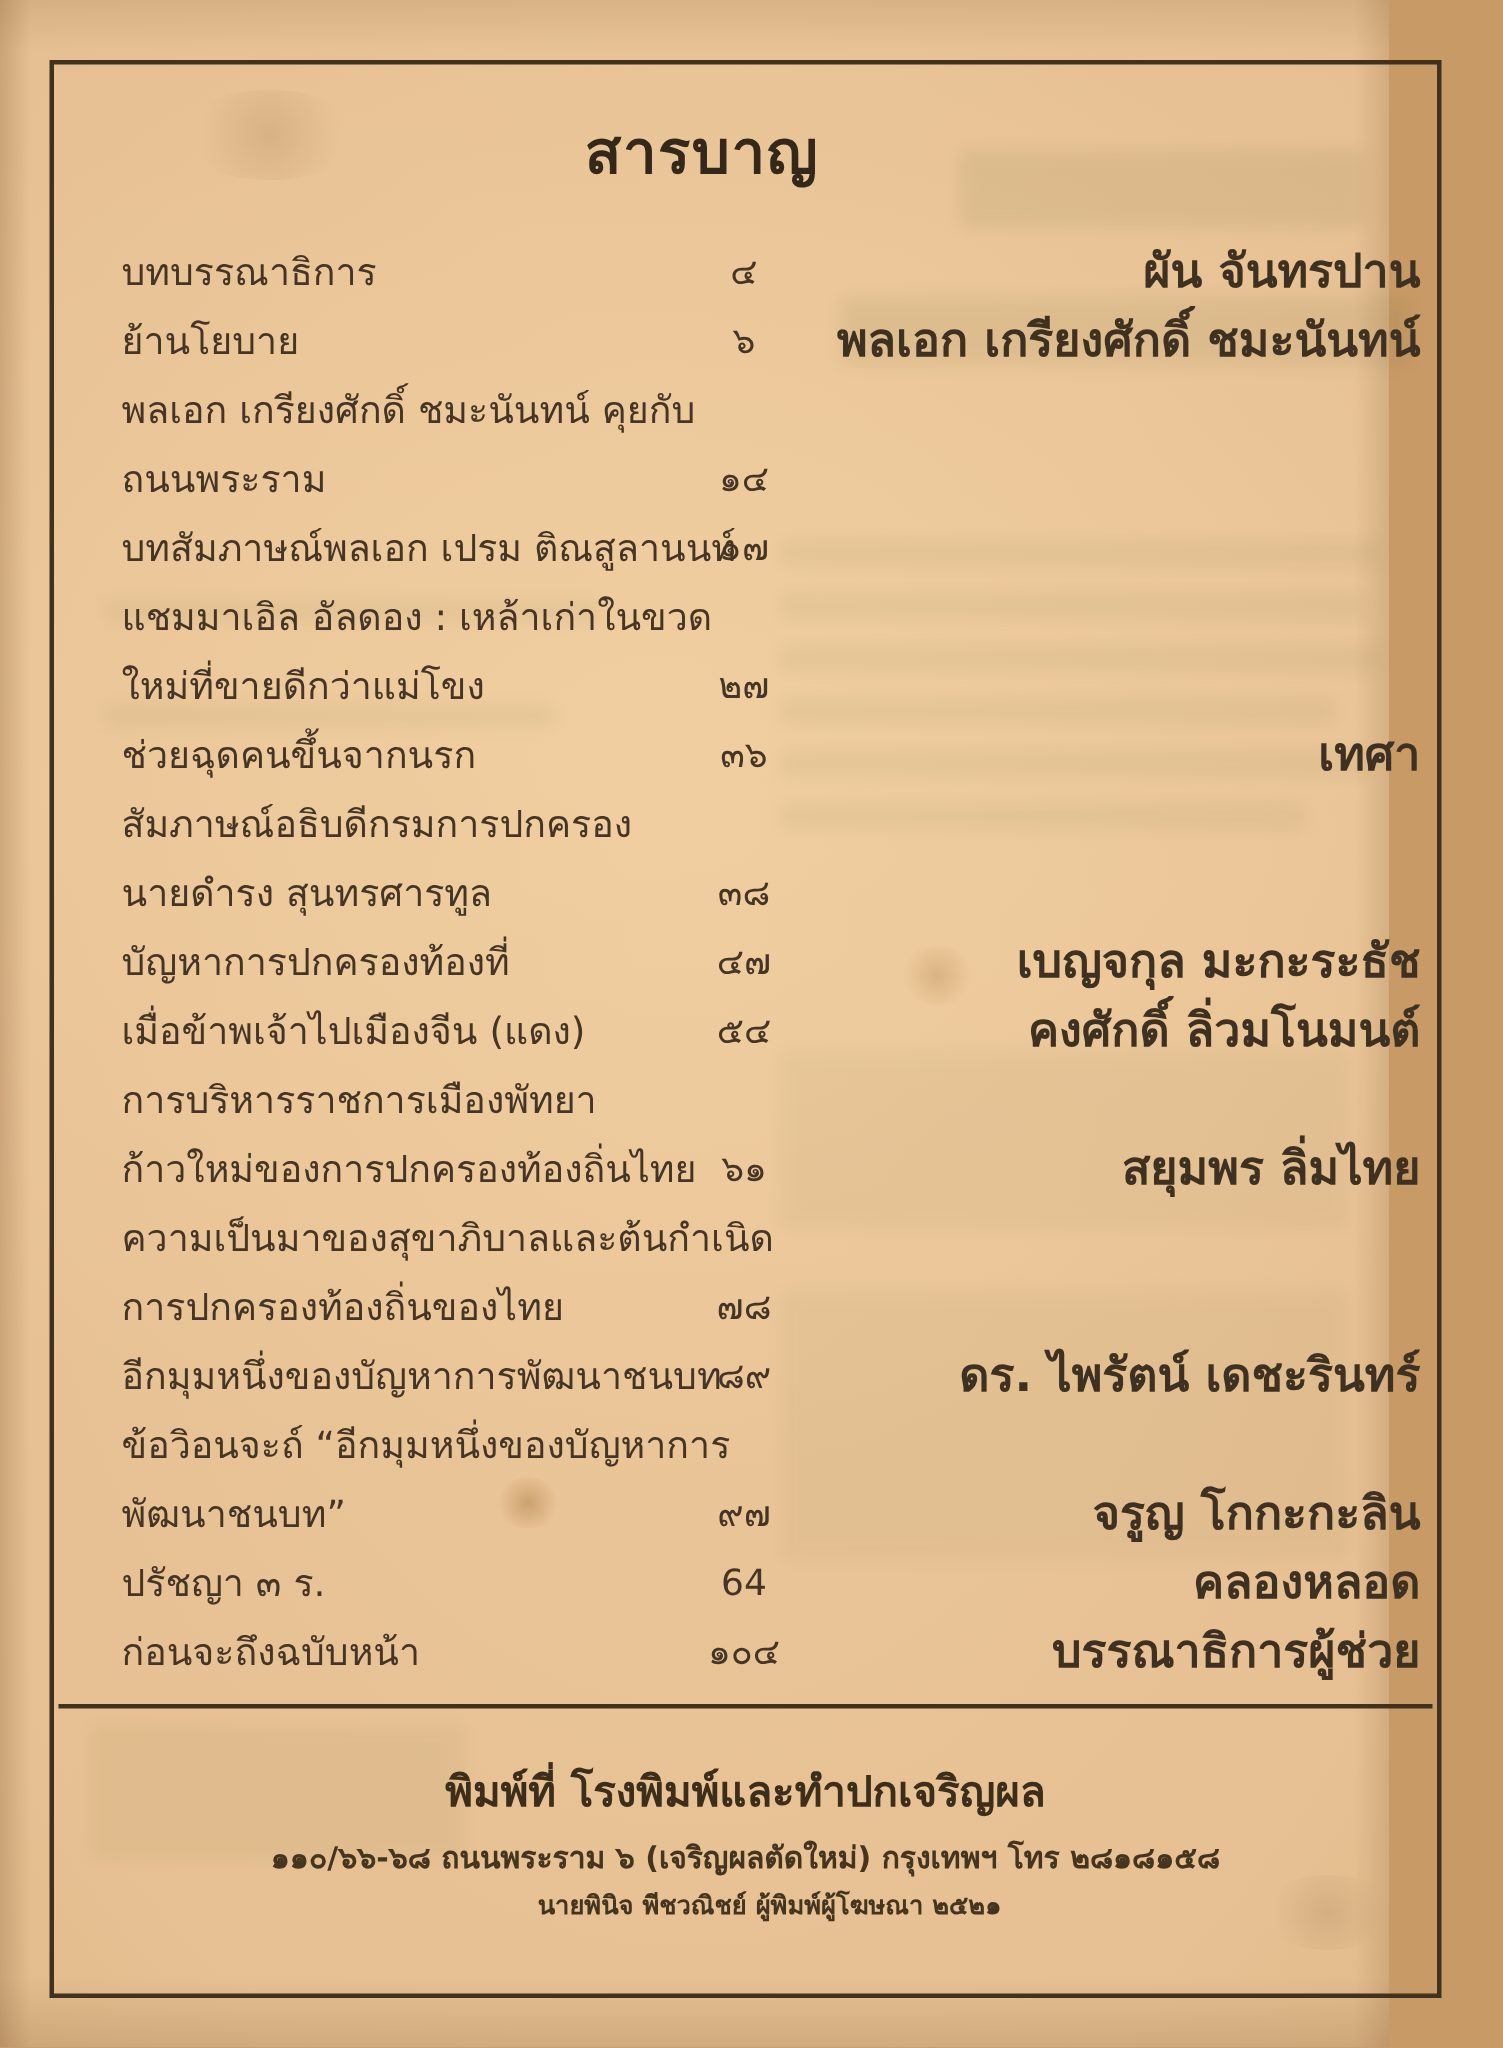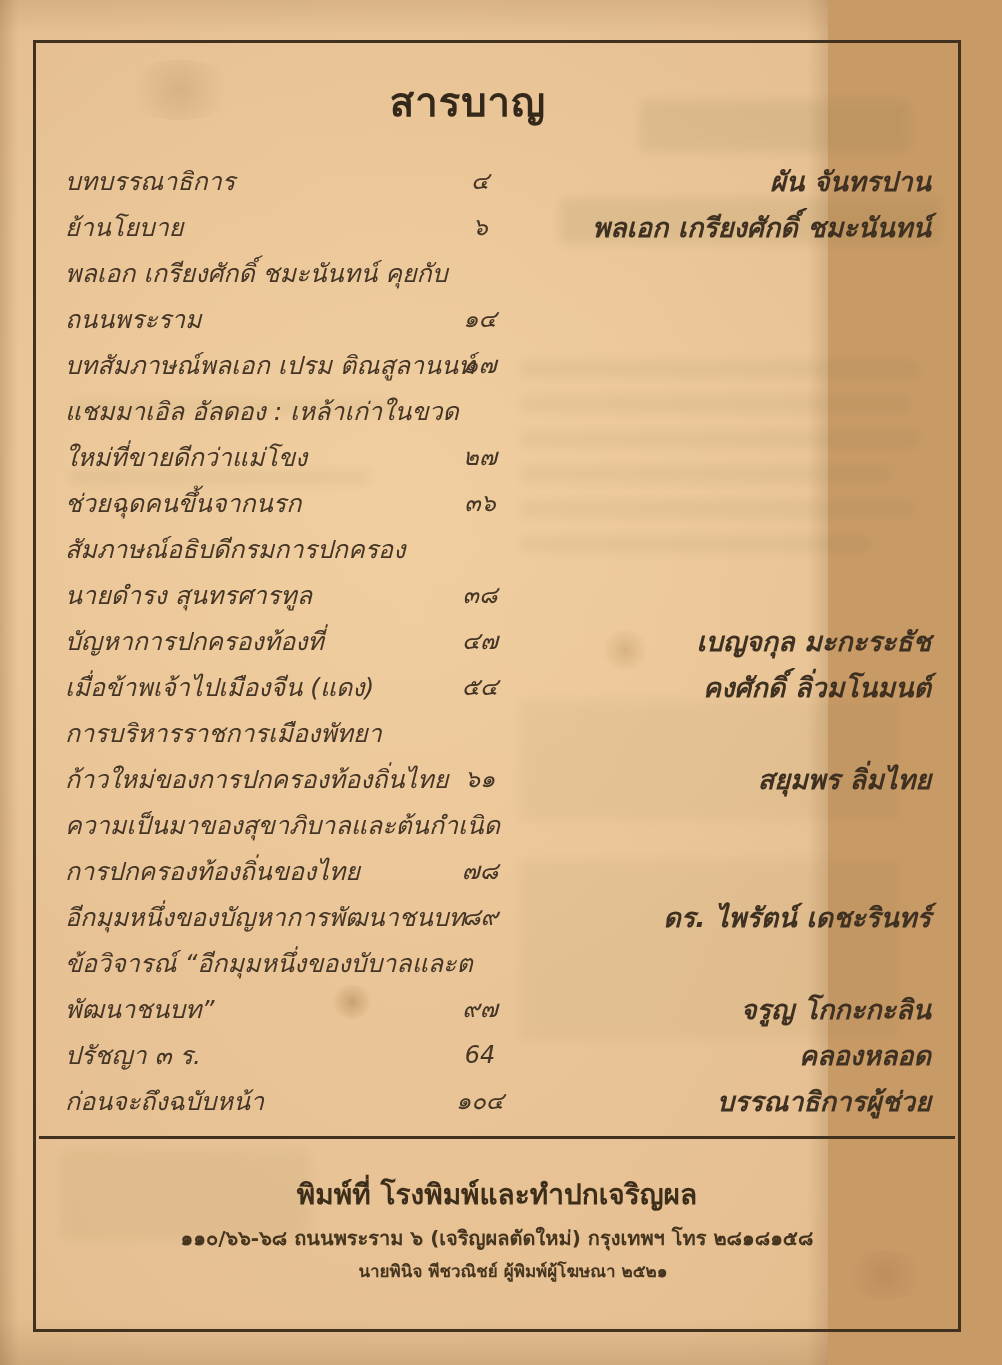--- a/index.html
+++ b/index.html
@@ -2,21 +2,21 @@
 <html lang="th"><head>
 <meta charset="utf-8">
 <style>
   html,body{margin:0;padding:0;}
   body{
     width:1002px;height:1365px;overflow:hidden;
     font-family:"DejaVu Sans",sans-serif;
     background:#c89a66;
   }
   .page{
-    position:relative;width:828px;height:1365px;
+    position:relative;width:926px;height:1365px;
     background:
       radial-gradient(ellipse 130% 60% at 46% 36%, rgba(244,212,164,.55) 0%, rgba(244,212,164,0) 60%),
       radial-gradient(ellipse 120% 120% at 50% 45%, #ecc89b 0%, #e6c092 52%, #ddb281 84%, #cfa06c 100%);
   }
   
   .page::before{
     content:"";position:absolute;inset:0;pointer-events:none;
     background:
       linear-gradient(90deg, rgba(120,80,40,.25) 0%, rgba(120,80,40,0) 2.2%),
       linear-gradient(270deg, rgba(120,80,40,.18) 0%, rgba(120,80,40,0) 2.5%),
@@ -31,30 +31,30 @@
   
   .ghost{position:absolute;background:#6e6b33;filter:blur(5px);opacity:.10;border-radius:6px;pointer-events:none;}
   .ghost.col{opacity:.07;}
 
   .content{position:absolute;left:33px;top:40px;width:928px;height:1292px;box-sizing:border-box;}
   .contents-title{
     position:absolute;top:42px;left:0;width:100%;text-align:center;
     padding-right:58px;box-sizing:border-box;
     font-size:40px;font-weight:bold;color:#33281a;letter-spacing:1px;line-height:1;
   }
-  .toc{position:absolute;top:118px;left:0;width:100%;font-style:italic;}
+  .toc{position:absolute;top:118px;left:16px;width:100%;}
   .toc-row{
     display:grid;grid-template-columns:370px 90px 1fr;
     align-items:center;height:46px;
     padding:0 30px 0 32px;box-sizing:border-box;
     color:#443526;
   }
   .toc-title{font-size:25px;white-space:nowrap;overflow:visible;line-height:1;}
   .toc-page{font-size:24px;text-align:center;line-height:1;}
-  .toc-author{font-size:27px;font-weight:600;text-align:right;white-space:nowrap;line-height:1;color:#3f3122;}
+  .toc-author{font-size:31px;font-weight:600;text-align:right;white-space:nowrap;line-height:1;color:#3f3122;}
   .rule{
     position:absolute;left:6px;right:6px;top:1096px;
     border-top:3px solid #41321f;
   }
   .imprint{
     position:absolute;left:0;top:1140px;width:100%;text-align:center;color:#45351f;
   }
   .imprint-line1{font-size:28px;font-weight:bold;line-height:1.1;margin-bottom:16px;color:#3c2e1a;}
   .imprint-line2{font-size:20px;font-weight:600;line-height:1.1;margin-bottom:13px;}
   .imprint-line3{font-size:17px;font-weight:600;line-height:1.1;margin-left:32px;}
@@ -119,20 +119,21 @@
           <span class="toc-page"></span>
           <span class="toc-author"></span>
         </div>
         <div class="toc-row">
           <span class="toc-title">ใหม่ที่ขายดีกว่าแม่โขง</span>
           <span class="toc-page">๒๗</span>
         </div>
         <div class="toc-row">
           <span class="toc-title">ช่วยฉุดคนขึ้นจากนรก</span>
           <span class="toc-page">๓๖</span>
+          <span class="toc-author">เทศา</span>
         </div>
         <div class="toc-row">
           <span class="toc-title">สัมภาษณ์อธิบดีกรมการปกครอง</span>
           <span class="toc-page"></span>
           <span class="toc-author"></span>
         </div>
         <div class="toc-row">
           <span class="toc-title">นายดำรง  สุนทรศารทูล</span>
           <span class="toc-page">๓๘</span>
           <span class="toc-author"></span>
@@ -166,21 +167,21 @@
           <span class="toc-title">การปกครองท้องถิ่นของไทย</span>
           <span class="toc-page">๗๘</span>
           <span class="toc-author"></span>
         </div>
         <div class="toc-row">
           <span class="toc-title">อีกมุมหนึ่งของบัญหาการพัฒนาชนบท</span>
           <span class="toc-page">๘๙</span>
           <span class="toc-author">ดร. ไพรัตน์  เดชะรินทร์</span>
         </div>
         <div class="toc-row">
-          <span class="toc-title">ข้อวิจารณ์ “อีกมุมหนึ่งของบับาลและต</span>
+          <span class="toc-title">ข้อวิอนจะถ์ “อีกมุมหนึ่งของบัญหาการ</span>
           <span class="toc-page"></span>
           <span class="toc-author"></span>
         </div>
         <div class="toc-row">
           <span class="toc-title">พัฒนาชนบท”</span>
           <span class="toc-page">๙๗</span>
           <span class="toc-author">จรูญ  โกกะกะลิน</span>
         </div>
         <div class="toc-row">
           <span class="toc-title">ปรัชญา ๓ ร.</span>

